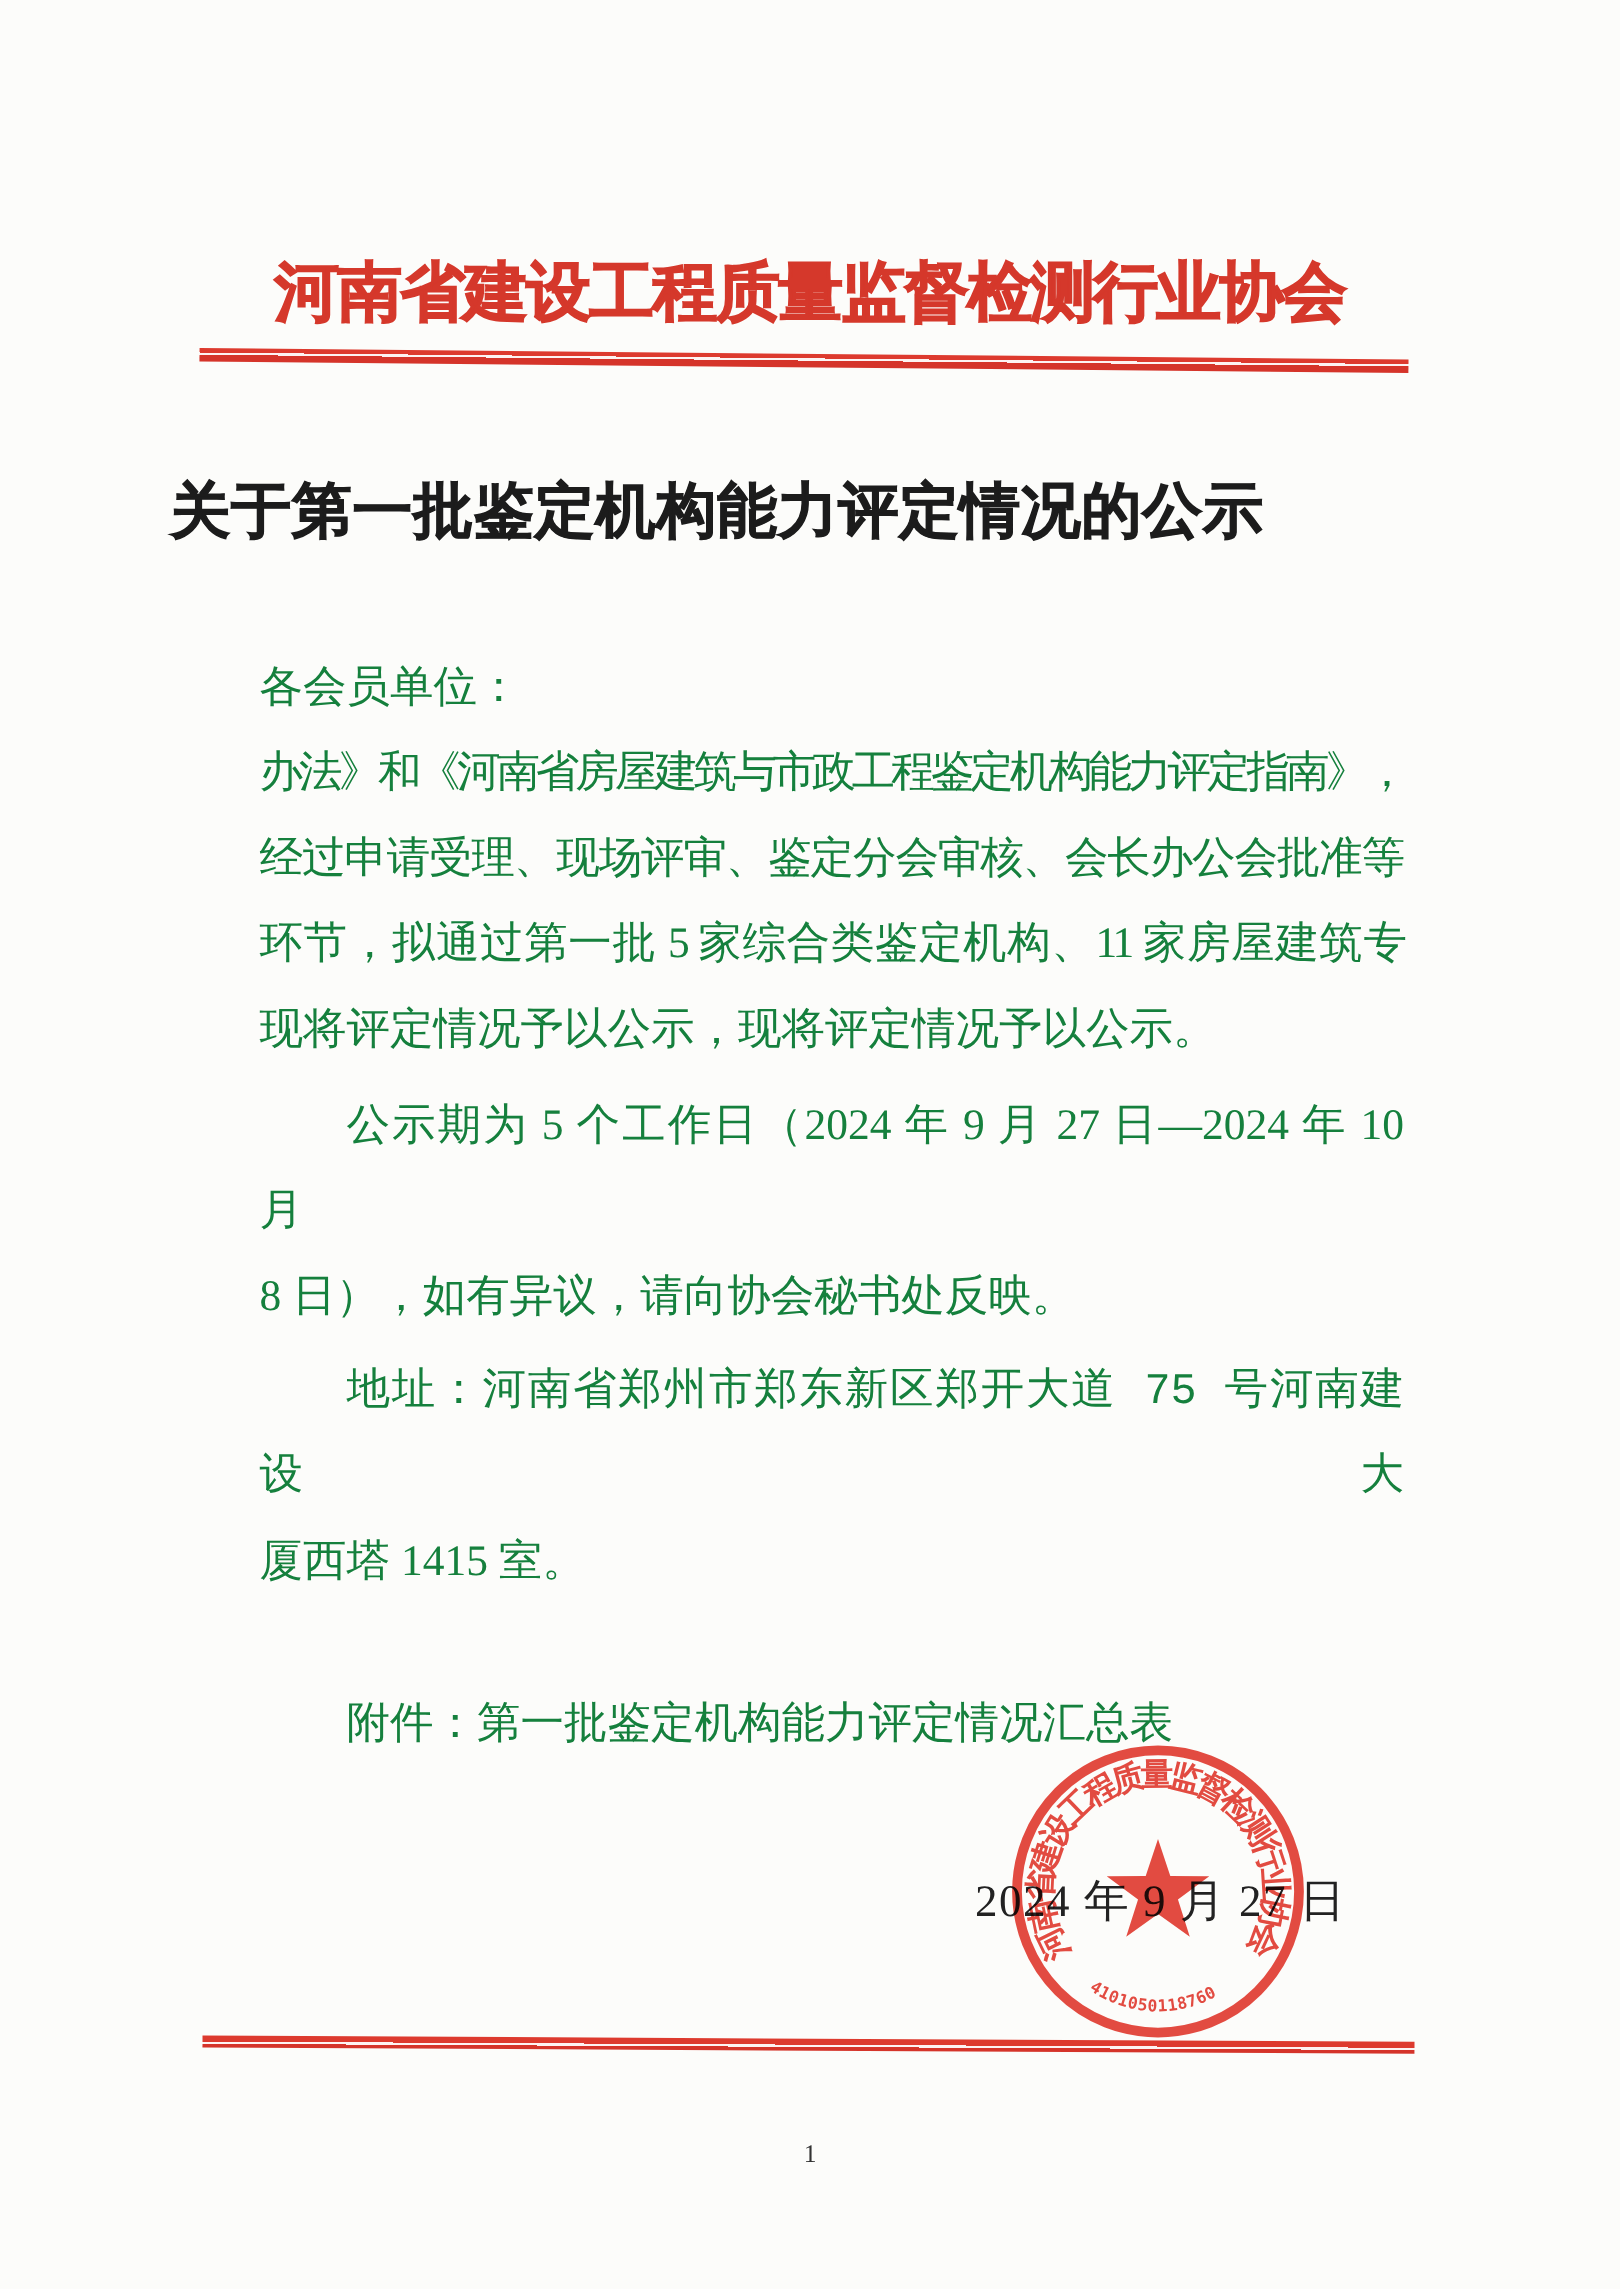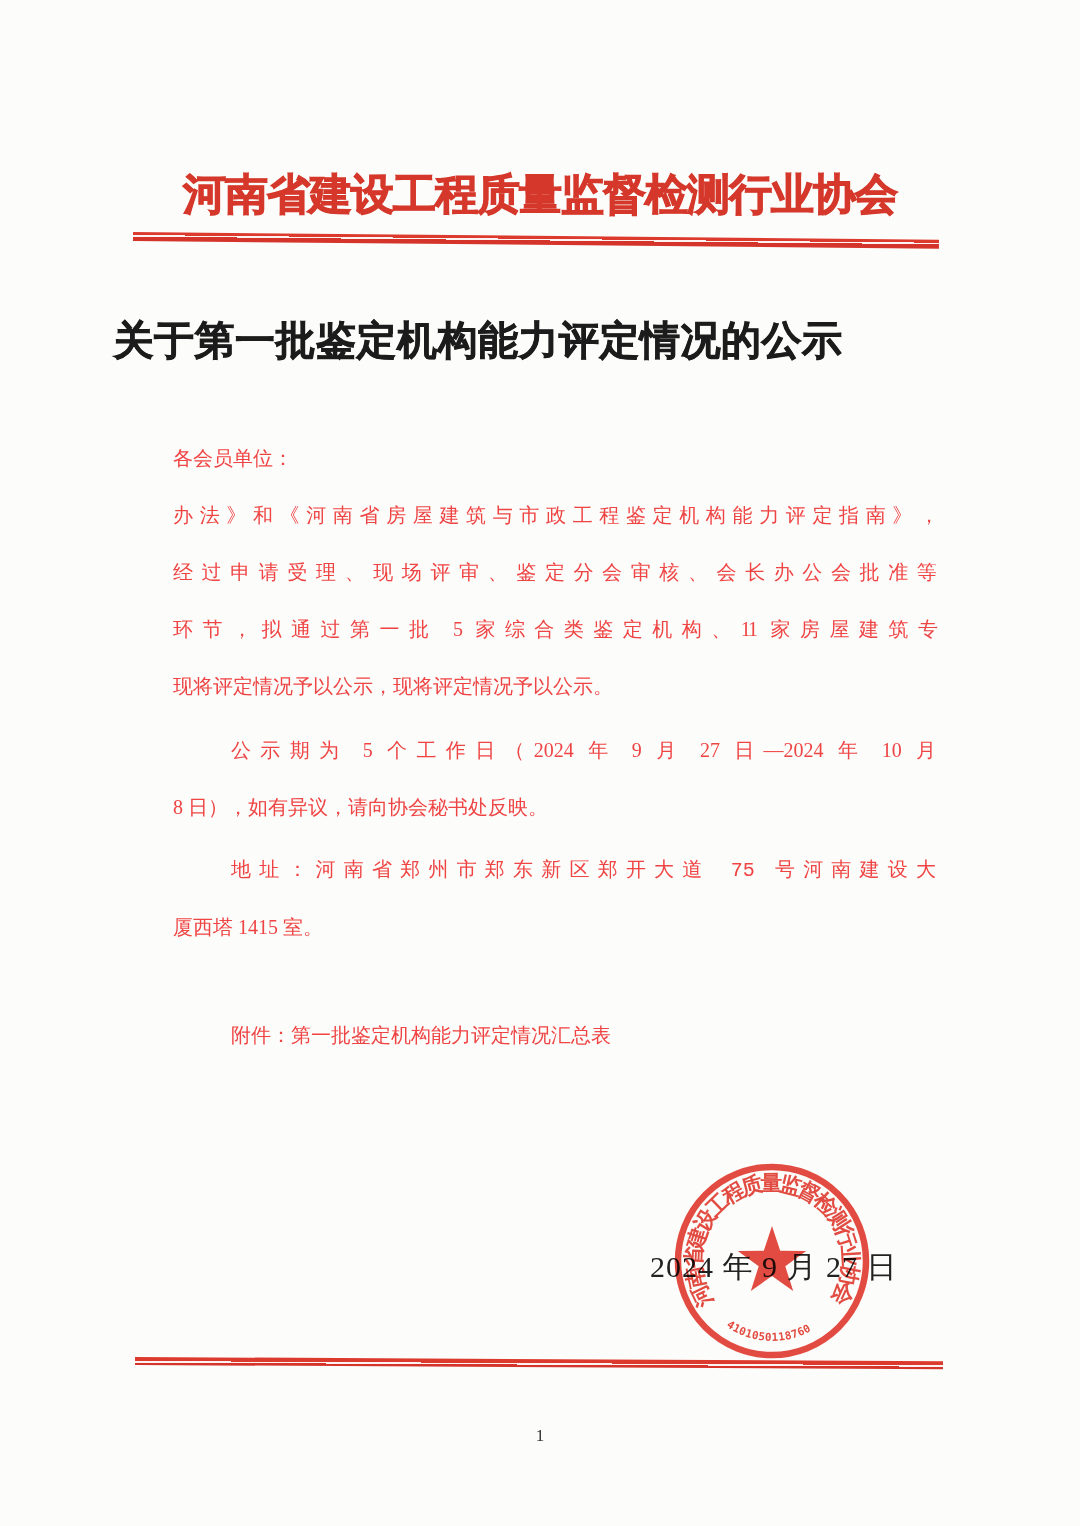--- a/index.html
+++ b/index.html
@@ -35,21 +35,21 @@
   .doc-title{
     position:absolute;top:313px;left:0;width:956px;text-align:center;
     font-size:40px;font-weight:900;letter-spacing:0.5px;color:#1c1c1c;
     -webkit-text-stroke:0.7px #1c1c1c;
     white-space:nowrap;
   }
 
   
   .body-col{
     position:absolute;top:430px;left:173px;width:763px;
-    font-size:20px;line-height:57px;color:#ef4444;
+    font-size:29px;line-height:57px;color:#15803d;
   }
   .ln{margin:0;}
   .indent{text-indent:58px;}
   .j{text-align:justify;text-align-last:justify;}
   .t1{letter-spacing:-0.8px;}
   .t2{letter-spacing:-2px;}
   .t3{letter-spacing:-3px;}
   .sp7{margin-top:7px;}
   .sp6{margin-top:6px;font-family:Liberation Mono, monospace;}
   .attachment{margin-top:51px;}

